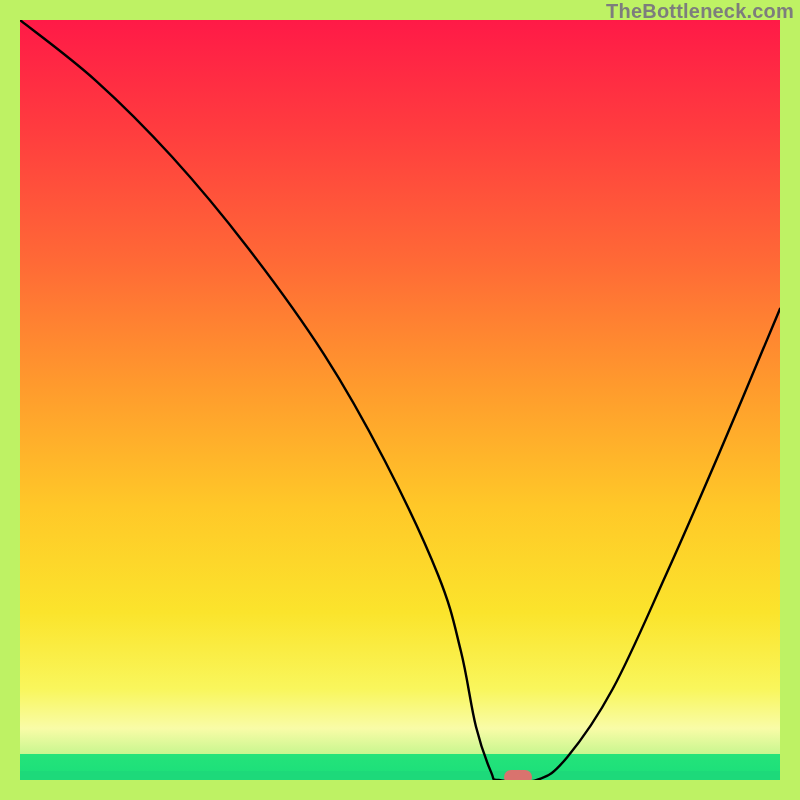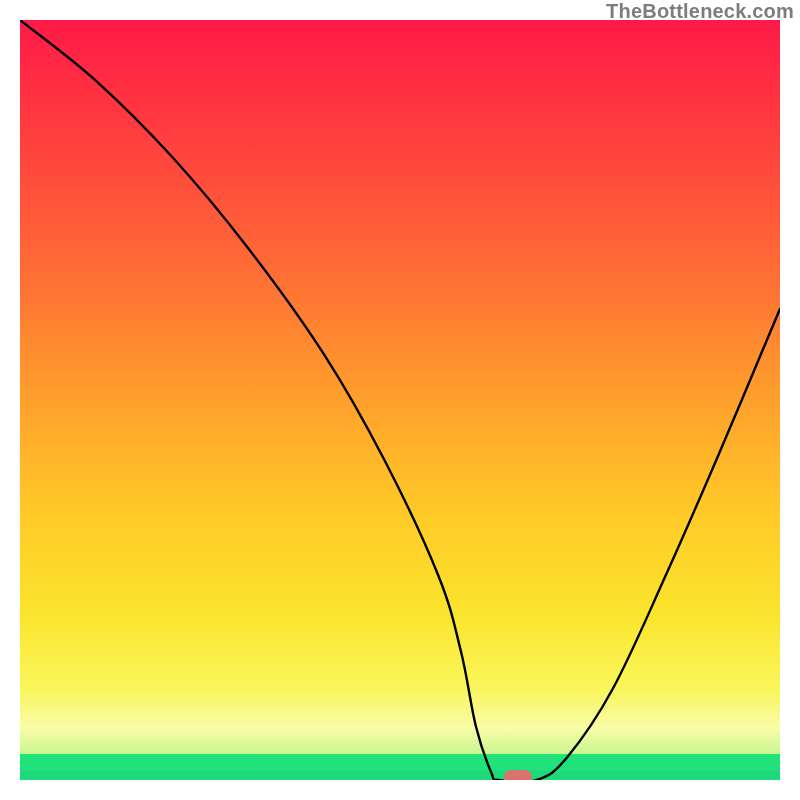--- a/index.html
+++ b/index.html
@@ -7,21 +7,21 @@
     padding: 0;
     width: 800px;
     height: 800px;
     background: #000;
     overflow: hidden;
   }
   .frame {
     position: absolute;
     left: 0; top: 0;
     width: 800px; height: 800px;
-    background: #ffffff;
+    background: #bef264;
   }
   .plot-area {
     position: absolute;
     left: 20px;
     top: 20px;
     width: 760px;
     height: 760px;
     overflow: hidden;
   }
   .gradient {

